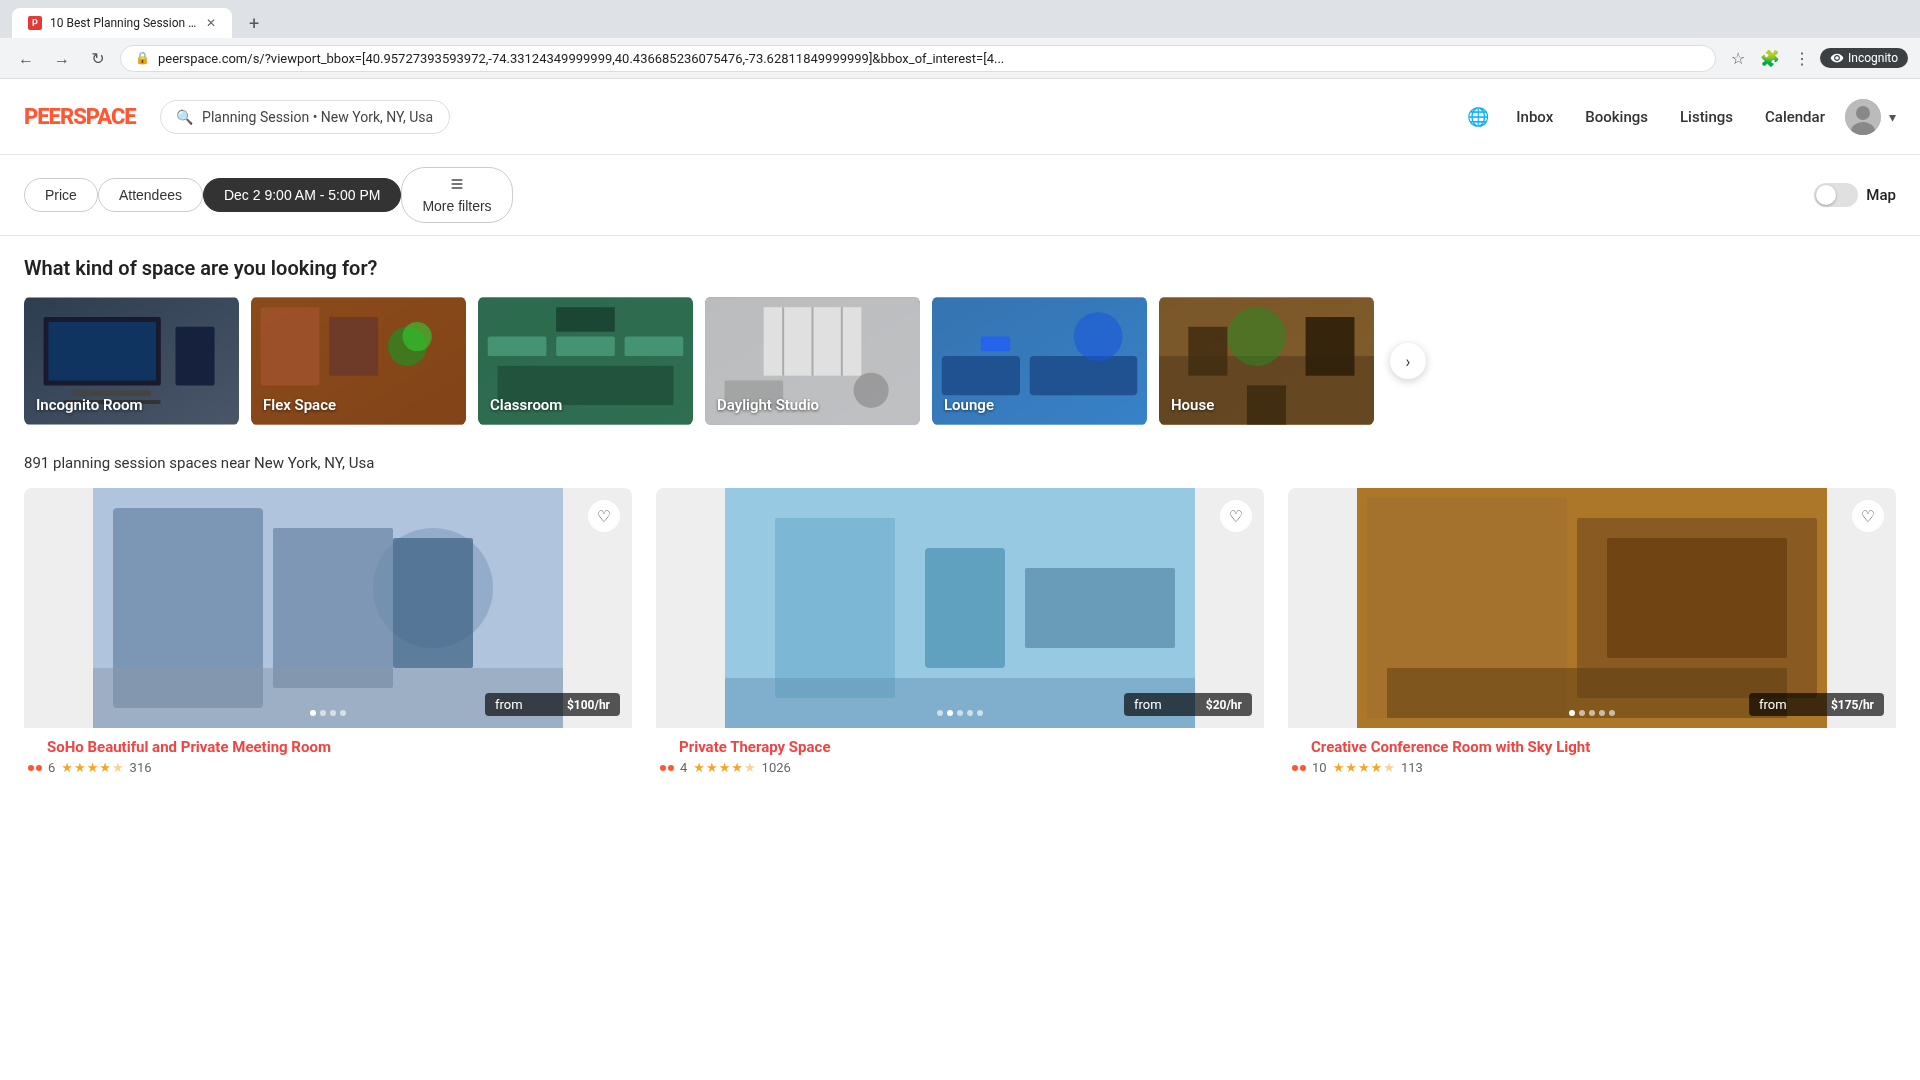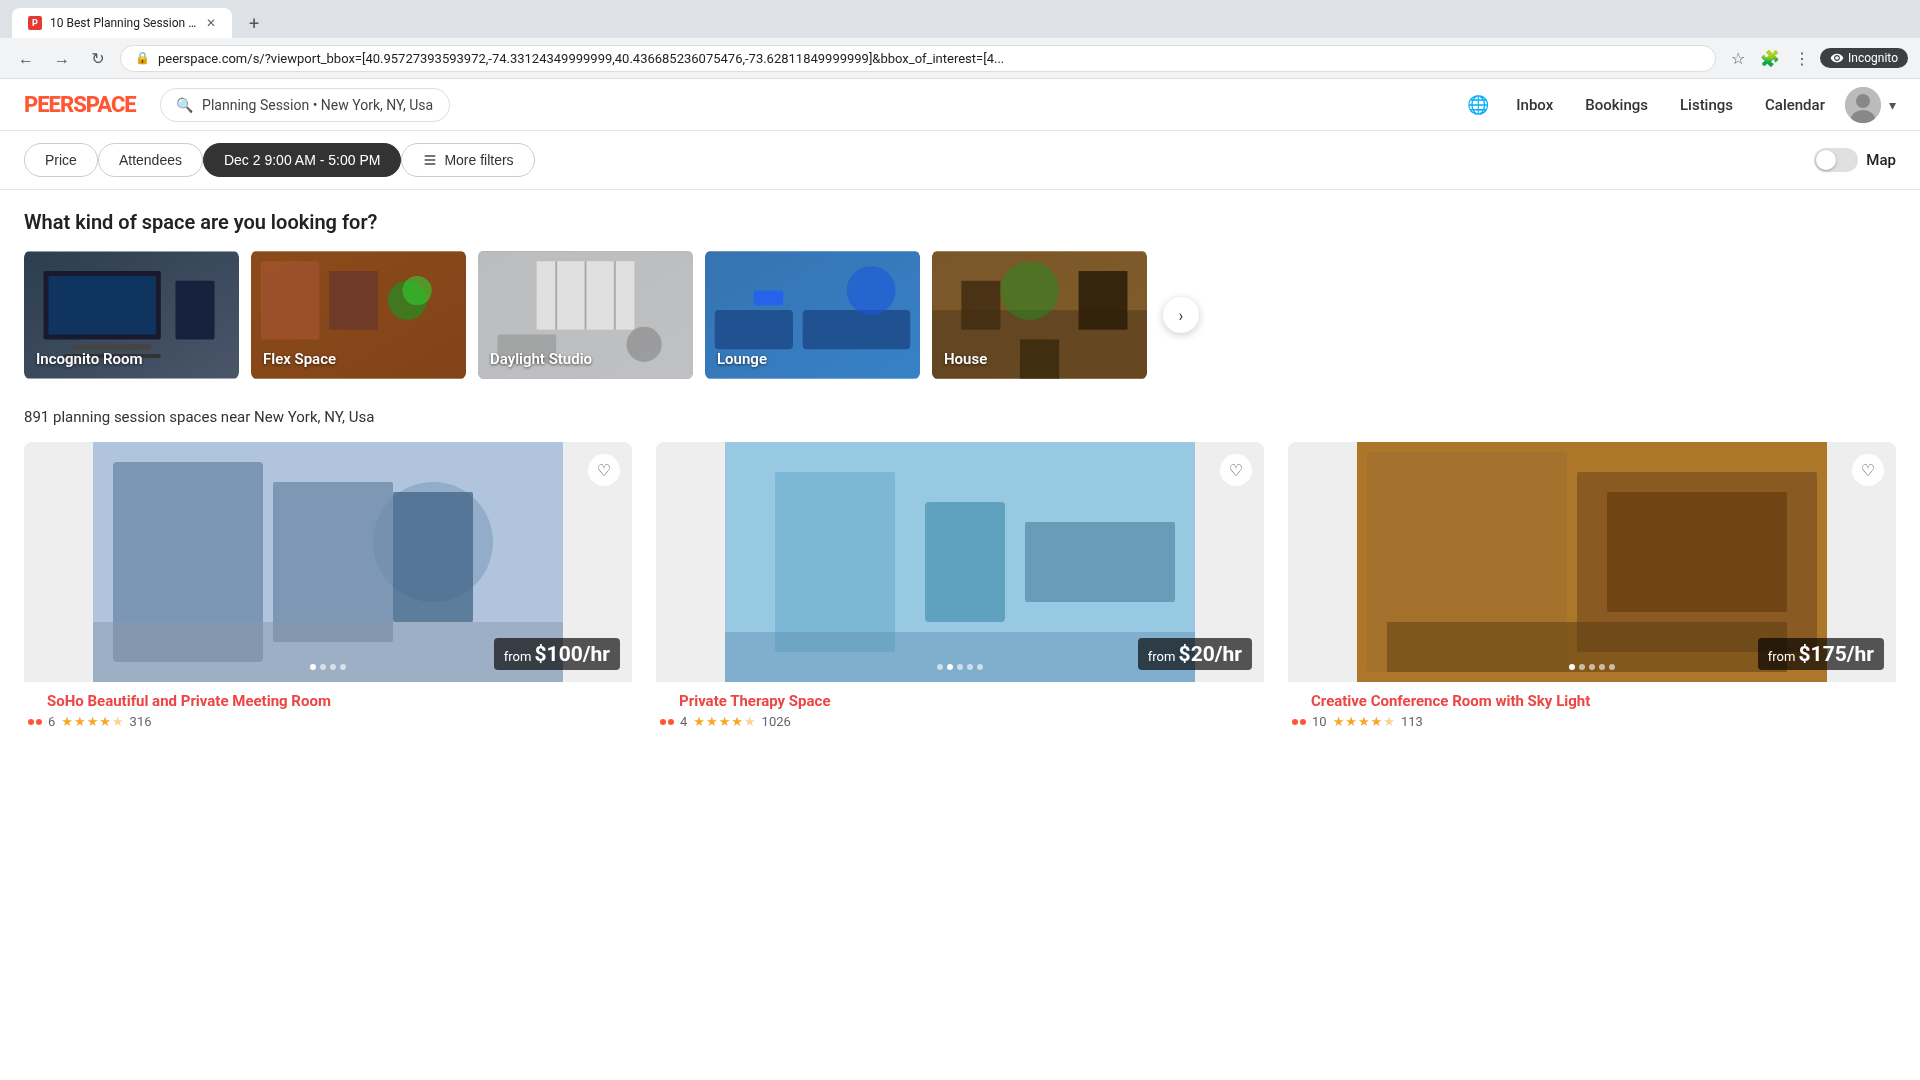--- a/index.html
+++ b/index.html
@@ -16,35 +16,35 @@
     .browser-toolbar { display: flex; align-items: center; padding: 6px 12px; gap: 8px; background: #f1f3f4; }
     .browser-nav-btn { width: 28px; height: 28px; display: flex; align-items: center; justify-content: center; color: #555; cursor: pointer; border-radius: 50%; font-size: 16px; }
     .browser-address-bar { flex: 1; display: flex; align-items: center; background: #fff; border: 1px solid #ddd; border-radius: 20px; padding: 5px 14px; gap: 8px; font-size: 13px; }
     .browser-address-lock { color: #555; font-size: 12px; }
     .browser-address-text { flex: 1; color: #222; font-size: 13px; overflow: hidden; text-overflow: ellipsis; white-space: nowrap; }
     .browser-toolbar-right { display: flex; align-items: center; gap: 4px; }
     .browser-icon-btn { width: 28px; height: 28px; display: flex; align-items: center; justify-content: center; color: #555; cursor: pointer; border-radius: 50%; font-size: 16px; }
     .incognito-badge { display: flex; align-items: center; gap: 4px; background: #3c4043; color: #fff; border-radius: 16px; padding: 3px 10px; font-size: 12px; cursor: pointer; }
 
     
-    .app-header { display: flex; align-items: center; padding: 0 24px; height: 52px; border-bottom: 1px solid #e5e5e5; gap: 24px; }
+    .app-header { display: flex; align-items: center; padding: 0 24px; height: 76px; border-bottom: 1px solid #e5e5e5; gap: 24px; }
     .logo { font-size: 22px; font-weight: 800; color: #ff5733; letter-spacing: -1px; }
     .header-search { display: flex; align-items: center; border: 1px solid #ddd; border-radius: 24px; padding: 8px 16px; gap: 8px; cursor: pointer; font-size: 14px; color: #444; flex: 0 0 auto; }
     .header-search-icon { color: #666; font-size: 14px; }
     .header-nav { display: flex; align-items: center; gap: 8px; margin-left: auto; }
     .header-nav-item { padding: 8px 12px; font-size: 15px; font-weight: 500; color: #333; cursor: pointer; border-radius: 4px; }
     .header-globe { width: 36px; height: 36px; display: flex; align-items: center; justify-content: center; color: #555; cursor: pointer; font-size: 18px; }
     .header-avatar { width: 36px; height: 36px; border-radius: 50%; background: #bbb; overflow: hidden; display: flex; align-items: center; justify-content: center; }
     .header-dropdown-arrow { color: #555; cursor: pointer; font-size: 14px; }
 
     
     .filters-bar { display: flex; align-items: center; padding: 12px 24px; border-bottom: 1px solid #e5e5e5; }
     .filter-btn { padding: 8px 20px; border: 1px solid #ccc; border-radius: 24px; font-size: 14px; font-weight: 500; cursor: pointer; background: #fff; color: #333; white-space: nowrap; }
     .filter-btn-active { background: #333; color: #fff; border-color: #333; }
-    .filter-more { display: flex; align-items: center; gap: 6px; }
+    .filter-more { display: flex; align-items: center; gap: 6px; flex-direction: column; }
     .keyword-input { flex: 1; border: 1px solid #ccc; border-radius: 24px; padding: 8px 20px; font-size: 14px; color: #999; outline: none; }
     .map-toggle { display: flex; align-items: center; gap: 8px; margin-left: auto; cursor: pointer; }
     .map-toggle-switch { width: 44px; height: 24px; background: #e0e0e0; border-radius: 12px; position: relative; }
     .map-toggle-knob { width: 20px; height: 20px; background: #fff; border-radius: 50%; position: absolute; top: 2px; left: 2px; box-shadow: 0 1px 3px rgba(0,0,0,0.3); }
     .map-label { font-size: 15px; font-weight: 500; }
 
     
     .section { padding: 20px 24px; }
     .section-title { font-size: 20px; font-weight: 600; margin-bottom: 16px; }
     .space-types-row { display: flex; gap: 12px; align-items: center; overflow: hidden; }
@@ -54,21 +54,21 @@
 
     
     .results-count { padding: 8px 24px 16px; font-size: 15px; color: #333; }
 
     
     .listings-grid { display: grid; grid-template-columns: repeat(3, 1fr); gap: 24px; padding: 0 24px 32px; }
     .listing-card { border-radius: 8px; overflow: hidden; cursor: pointer; }
     .listing-img-wrap { position: relative; height: 240px; background: #eee; }
     .favorite-btn { position: absolute; top: 12px; right: 12px; width: 32px; height: 32px; background: rgba(255,255,255,0.9); border-radius: 50%; display: flex; align-items: center; justify-content: center; cursor: pointer; font-size: 16px; color: #555; }
     .listing-price-badge { position: absolute; bottom: 12px; right: 12px; background: rgba(0,0,0,0.65); color: #fff; border-radius: 4px; padding: 4px 10px; font-size: 13px; }
-    .listing-price-badge strong { font-size: 21px; }
+    .listing-price-badge strong { font-size: 12px; margin-left: 41px; }
     .listing-dots { position: absolute; bottom: 12px; left: 50%; transform: translateX(-50%); display: flex; gap: 4px; }
     .listing-dot { width: 6px; height: 6px; border-radius: 50%; background: rgba(255,255,255,0.6); }
     .listing-dot.active { background: #fff; }
     .listing-info { padding: 10px 4px 0; }
     .listing-title { font-size: 15px; font-weight: 700; color: #ef4444; margin-bottom: 4px; margin-left: 19px; }
     .listing-meta { display: flex; align-items: center; gap: 6px; font-size: 13px; color: #666; }
     .listing-rating-dots { display: flex; gap: 2px; }
     .listing-dot-rating { width: 6px; height: 6px; border-radius: 50%; background: #ff5733; }
     .listing-stars { display: flex; gap: 1px; color: #f5a623; font-size: 13px; }
     .listing-reviews { color: #666; font-size: 13px; }
@@ -191,20 +191,40 @@
     <rect x="80" y="20" width="50" height="60" fill="#6b3a2a" opacity="0.9"></rect>
     <circle cx="160" cy="50" r="20" fill="#228b22" opacity="0.7"></circle>
     <circle cx="170" cy="40" r="15" fill="#32cd32" opacity="0.6"></circle>
 
     </svg>
     <div class="space-type-label">Flex Space</div>
   </div>
         <div class="space-type-card" style="flex: 0 0 215px;">
     <svg viewBox="0 0 220 130" xmlns="http://www.w3.org/2000/svg" style="width:100%;height:100%;position:absolute;top:0;left:0;">
       <defs>
+        <linearGradient id="g2" x1="0%" y1="0%" x2="100%" y2="100%">
+          <stop offset="0%" style="stop-color:#2d6a4f"></stop>
+          <stop offset="100%" style="stop-color:#3a7d5e"></stop>
+        </linearGradient>
+      </defs>
+
+    <rect width="220" height="130" fill="url(#g2)"></rect>
+    <rect x="0" y="0" width="220" height="130" fill="#2d6a4f" opacity="0.8"></rect>
+    <rect x="20" y="70" width="180" height="40" fill="#1a4231" opacity="0.6"></rect>
+    <rect x="10" y="40" width="60" height="20" fill="#4a9e7a" opacity="0.8" rx="2"></rect>
+    <rect x="80" y="40" width="60" height="20" fill="#4a9e7a" opacity="0.8" rx="2"></rect>
+    <rect x="150" y="40" width="60" height="20" fill="#4a9e7a" opacity="0.8" rx="2"></rect>
+    <rect x="80" y="10" width="60" height="25" fill="#1a4231" opacity="0.9"></rect>
+
+    </svg>
+    <div class="space-type-label">Classroom</div>
+  </div>
+        <div class="space-type-card" style="flex: 0 0 215px;">
+    <svg viewBox="0 0 220 130" xmlns="http://www.w3.org/2000/svg" style="width:100%;height:100%;position:absolute;top:0;left:0;">
+      <defs>
         <linearGradient id="g3" x1="0%" y1="0%" x2="100%" y2="100%">
           <stop offset="0%" style="stop-color:#4a5568"></stop>
           <stop offset="100%" style="stop-color:#718096"></stop>
         </linearGradient>
       </defs>
 
     <rect width="220" height="130" fill="url(#g3)"></rect>
     <rect x="0" y="0" width="220" height="130" fill="#c8c8c8" opacity="0.9"></rect>
     <rect x="60" y="10" width="100" height="70" fill="#e8e8e8" opacity="0.8"></rect>
     <line x1="80" y1="10" x2="80" y2="80" stroke="#aaa" stroke-width="2"></line>

